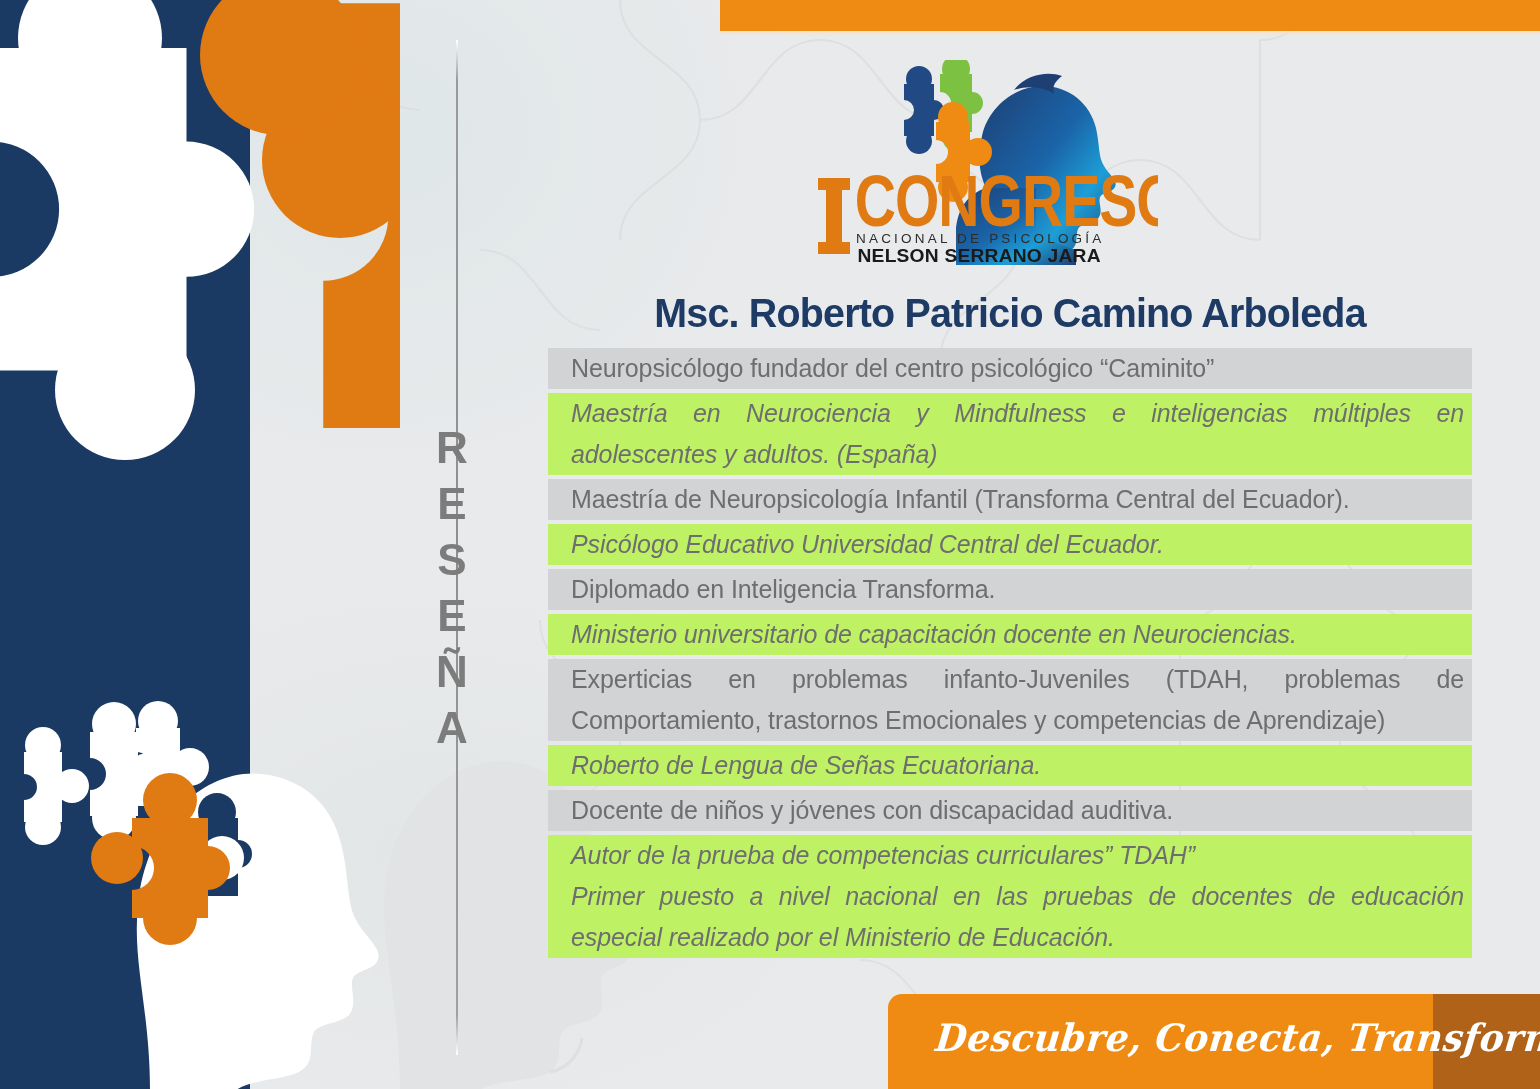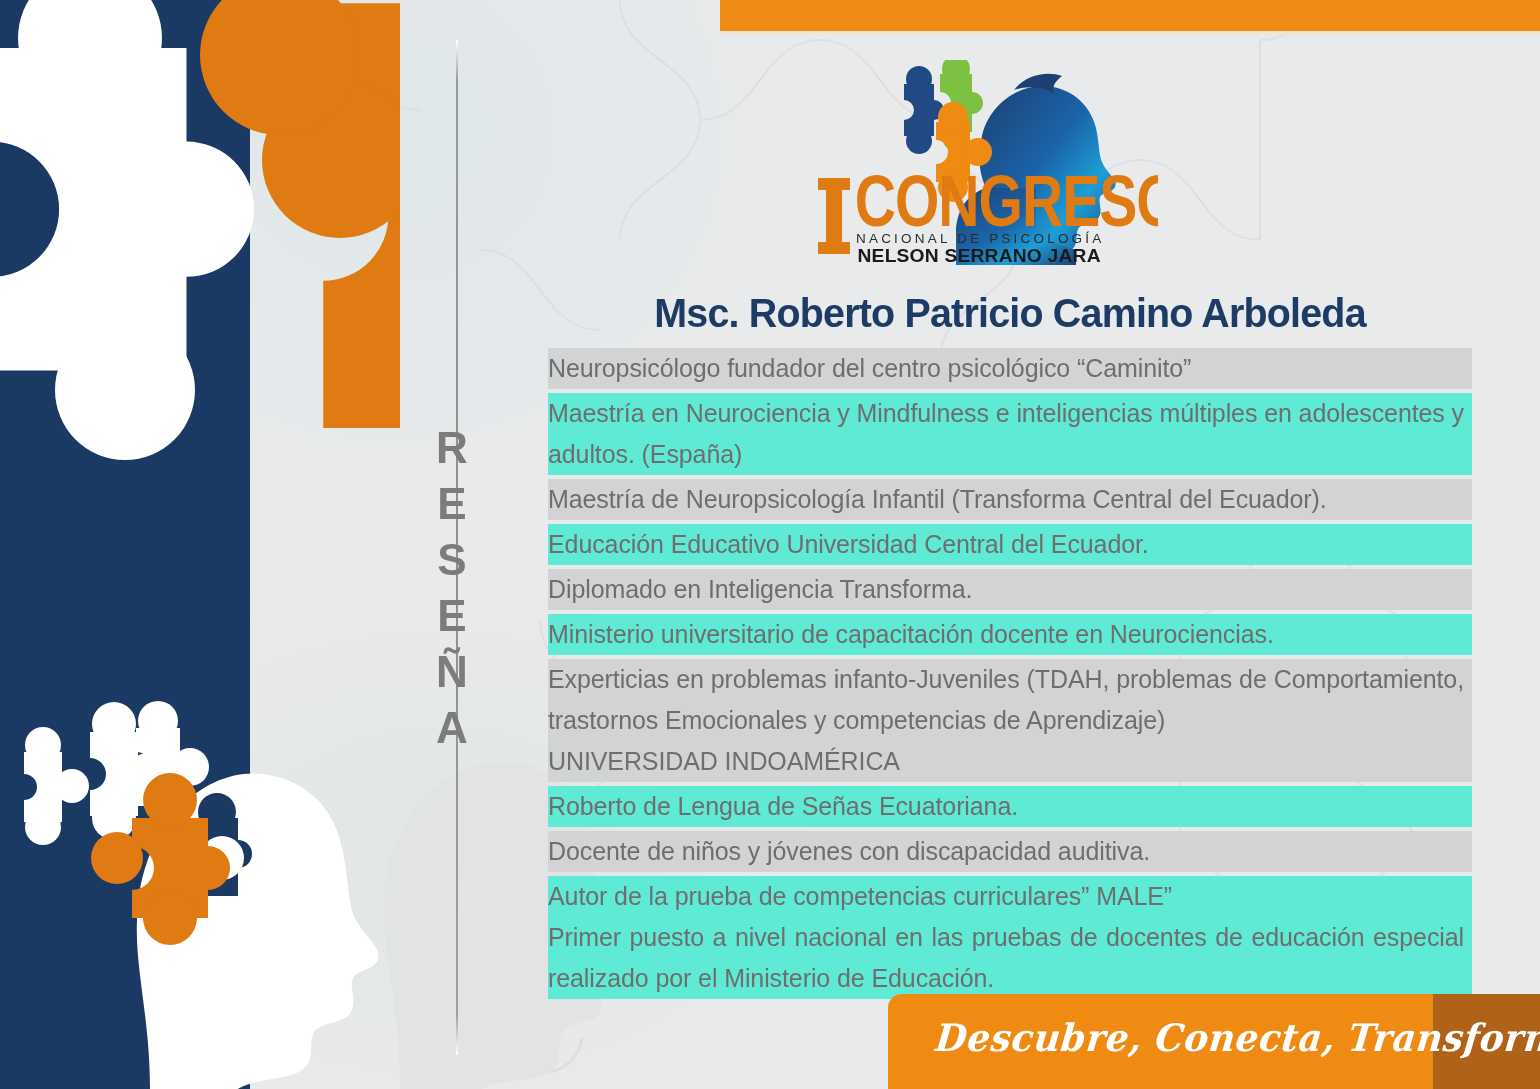--- a/index.html
+++ b/index.html
@@ -87,29 +87,29 @@
     transform-origin:center;
     white-space:nowrap;
   }
 
   
   .bio {
     position:absolute; left:548px; top:348px; width:924px; z-index:6;
   }
   .band {
     position:relative;
-    padding:0 8px 0 0;
+    padding:0 8px 0 23px;
     font-family:"Liberation Sans", sans-serif;
     color:#6e6e6e;
     font-size:25px;
     line-height:41px;
     letter-spacing:-0.1px;
   }
   .band.dark { background:#d2d3d5; }
-  .band.light { background:#5eead4; }
+  .band.light { background:#bef264;font-style:italic; }
   .band p { margin:0; }
   .band p.just { text-align:justify; text-align-last:left; }
   .gapline { height:4px; }
 
   
   .slogan-wrap { position:absolute; left:888px; top:990px; width:652px; height:99px; z-index:6; }
   .slogan-dark {
     position:absolute; left:537px; top:4px; width:115px; height:95px;
     background:#b06318;
   }
@@ -291,52 +291,51 @@
       <p class="just">Maestría en Neurociencia y Mindfulness e inteligencias múltiples en adolescentes y adultos. (España)</p>
     </div>
     <div class="gapline"></div>
 
     <div class="band dark">
       <p>Maestría de Neuropsicología Infantil (Transforma Central del Ecuador).</p>
     </div>
     <div class="gapline"></div>
 
     <div class="band light">
-      <p>Educación Educativo Universidad Central del Ecuador.</p>
+      <p>Psicólogo Educativo Universidad Central del Ecuador.</p>
     </div>
     <div class="gapline"></div>
 
     <div class="band dark">
       <p>Diplomado en Inteligencia Transforma.</p>
     </div>
     <div class="gapline"></div>
 
     <div class="band light">
       <p>Ministerio universitario de capacitación docente en Neurociencias.</p>
     </div>
     <div class="gapline"></div>
 
     <div class="band dark">
       <p class="just">Experticias en problemas infanto-Juveniles (TDAH, problemas de Comportamiento, trastornos Emocionales y competencias de Aprendizaje)</p>
-      <p>UNIVERSIDAD INDOAMÉRICA</p>
     </div>
     <div class="gapline"></div>
 
     <div class="band light">
       <p>Roberto de Lengua de Señas Ecuatoriana.</p>
     </div>
     <div class="gapline"></div>
 
     <div class="band dark">
       <p>Docente de niños y jóvenes con discapacidad auditiva.</p>
     </div>
     <div class="gapline"></div>
 
     <div class="band light">
-      <p>Autor de la prueba de competencias curriculares” MALE”</p>
+      <p>Autor de la prueba de competencias curriculares” TDAH”</p>
       <p class="just">Primer puesto a nivel nacional en las pruebas de docentes de educación especial realizado por el Ministerio de Educación.</p>
     </div>
 
   </div>
 
   <div class="slogan-wrap">
     <div class="slogan-dark"></div>
     <div class="slogan-bar"></div>
     <div class="slogan-text">Descubre, Conecta, Transforma…</div>
   </div>

